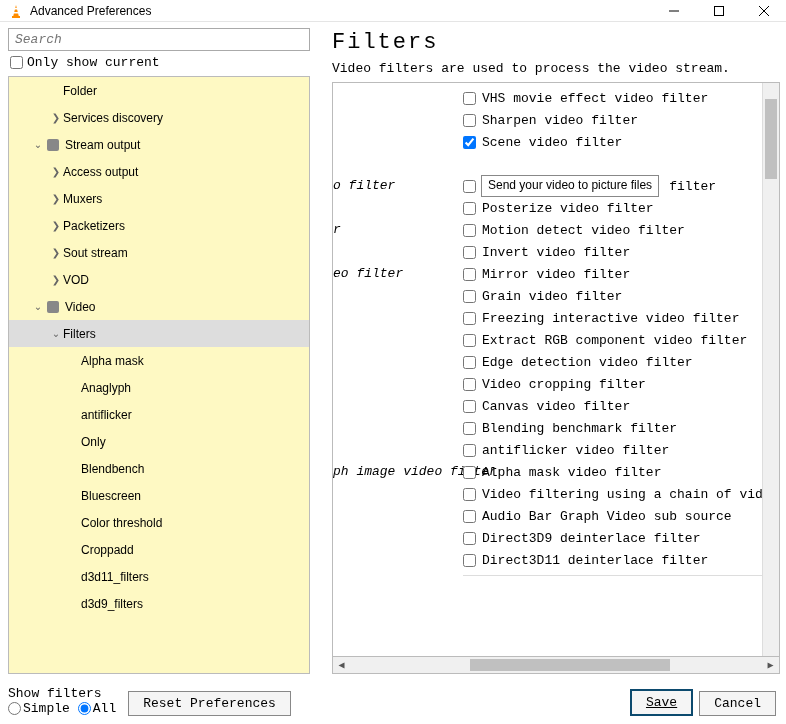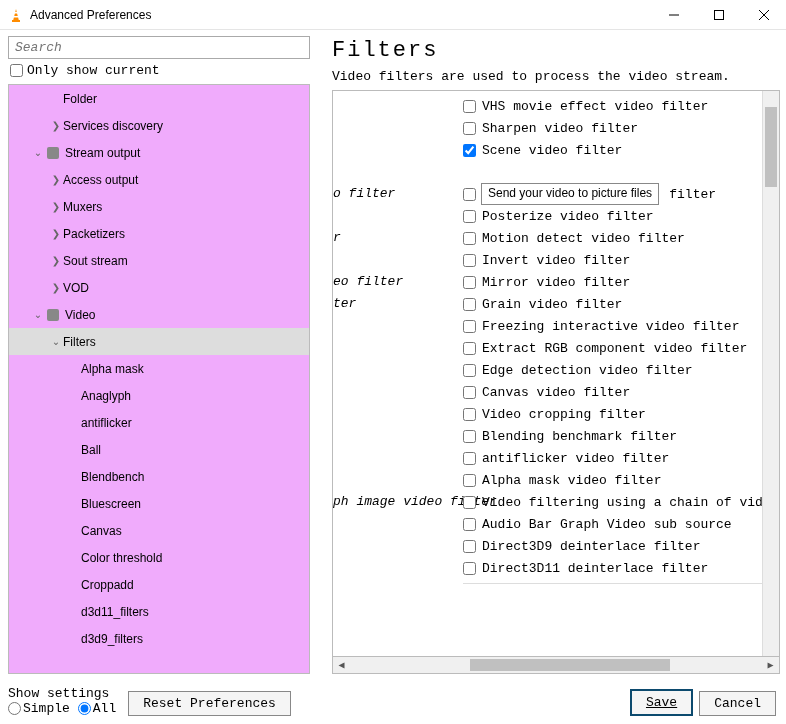--- a/index.html
+++ b/index.html
@@ -7,21 +7,21 @@
   font-family: "Segoe UI", Tahoma, sans-serif;
   font-size: 12px;
   background: #fff;
   width: 786px;
   height: 724px;
   overflow: hidden;
   display: flex;
   flex-direction: column;
 }
 .titlebar {
-  height: 30px;
+  height: 22px;
   display: flex;
   align-items: center;
   padding: 0 0 0 8px;
   border-bottom: 1px solid #e5e5e5;
 }
 .titlebar .icon {
   width: 16px; height: 16px; margin-right: 6px;
 }
 .titlebar .title { flex: 0 0 auto; font-size: 12px; }
 .titlebar .spacer { flex: 1; }
@@ -61,21 +61,21 @@
   font-family: "Courier New", monospace;
   font-size: 13px;
 }
 .checkbox-row input { margin-right: 4px; }
 .tree-container {
   border: 1px solid #bbb;
   width: 302px;
   flex: 1;
   overflow-y: scroll;
   position: relative;
-  background:#f0abfc;
+  background:#fef9c3;
 }
 .tree-item {
   display: flex;
   align-items: center;
   height: 27px;
   padding-left: 4px;
   font-size: 12px;
 }
 .tree-item.selected { background: #ddd; }
 .arrow {
@@ -313,33 +313,29 @@
           <div class="tree-item indent-3">
             <span class="arrow"></span>
             <span>Anaglyph</span>
           </div>
           <div class="tree-item indent-3">
             <span class="arrow"></span>
             <span>antiflicker</span>
           </div>
           <div class="tree-item indent-3">
             <span class="arrow"></span>
-            <span>Ball</span>
+            <span>Only</span>
           </div>
           <div class="tree-item indent-3">
             <span class="arrow"></span>
             <span>Blendbench</span>
           </div>
           <div class="tree-item indent-3">
             <span class="arrow"></span>
             <span>Bluescreen</span>
-          </div>
-          <div class="tree-item indent-3">
-            <span class="arrow"></span>
-            <span>Canvas</span>
           </div>
           <div class="tree-item indent-3">
             <span class="arrow"></span>
             <span>Color threshold</span>
           </div>
           <div class="tree-item indent-3">
             <span class="arrow"></span>
             <span>Croppadd</span>
           </div>
           <div class="tree-item indent-3">
@@ -361,21 +357,20 @@
           <div class="filter-left-labels" id="left-labels">
               <div></div>
               <div></div>
               <div></div>
               <div></div>
               <div>o filter</div>
               <div></div>
               <div>r</div>
               <div></div>
               <div>eo filter</div>
-              <div>ter</div>
               <div></div>
               <div></div>
               <div></div>
               <div></div>
               <div></div>
               <div></div>
               <div></div>
               <div></div>
               <div>ph image video filter</div>
               <div></div>
@@ -431,25 +426,25 @@
               <div class="filter-checkitem">
                 <input type="checkbox" style="">
                 <span>Extract RGB component video filter</span>
               </div>
               <div class="filter-checkitem">
                 <input type="checkbox" style="">
                 <span>Edge detection video filter</span>
               </div>
               <div class="filter-checkitem">
                 <input type="checkbox" style="">
+                <span>Video cropping filter</span>
+              </div>
+              <div class="filter-checkitem">
+                <input type="checkbox" style="">
                 <span>Canvas video filter</span>
-              </div>
-              <div class="filter-checkitem">
-                <input type="checkbox" style="">
-                <span>Video cropping filter</span>
               </div>
               <div class="filter-checkitem">
                 <input type="checkbox" style="">
                 <span>Blending benchmark filter</span>
               </div>
               <div class="filter-checkitem">
                 <input type="checkbox" style="">
                 <span>antiflicker video filter</span>
               </div>
               <div class="filter-checkitem">
@@ -487,21 +482,21 @@
         <div class="h-track">
             <div class="h-thumb"></div>
           </div>
         <div class="h-arrow">▶</div>
       </div>
     </div>
   </div>
 
   <div class="bottom-bar">
     <div class="show-settings">
-      <span>Show settings</span>
+      <span>Show filters</span>
       <div class="radio-row">
         <label>
             <input type="radio" name="ss" style=""> 
             <span>Simple</span>
           </label>
         <label>
             <input type="radio" name="ss" checked="" style=""> 
             <span>All</span>
           </label>
       </div>

